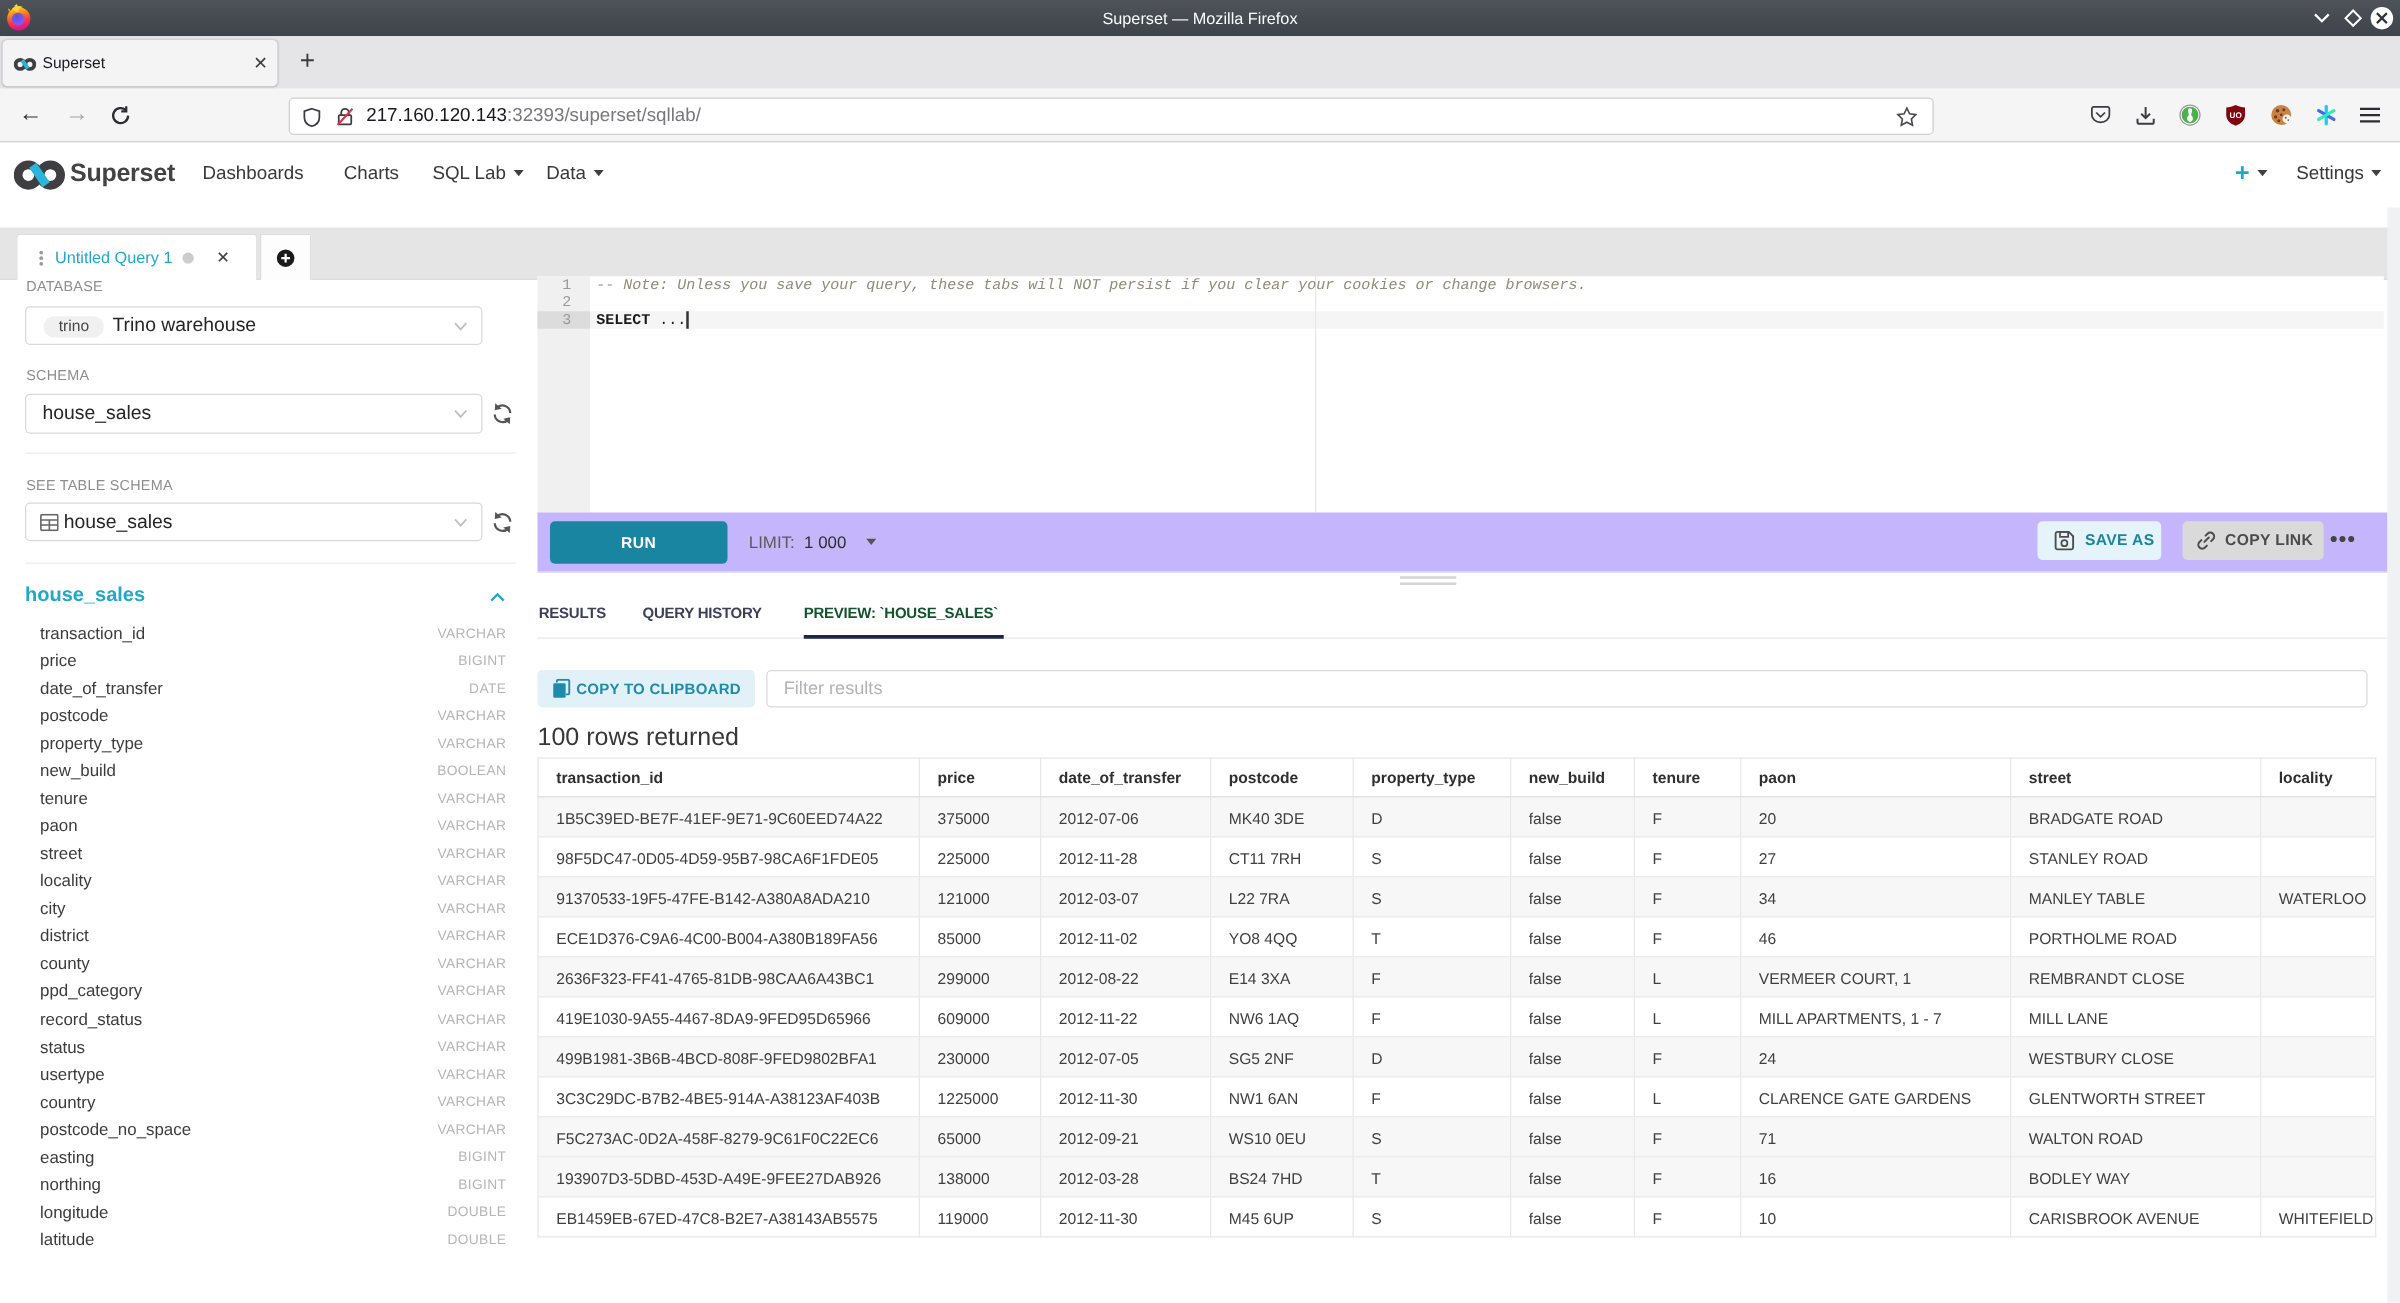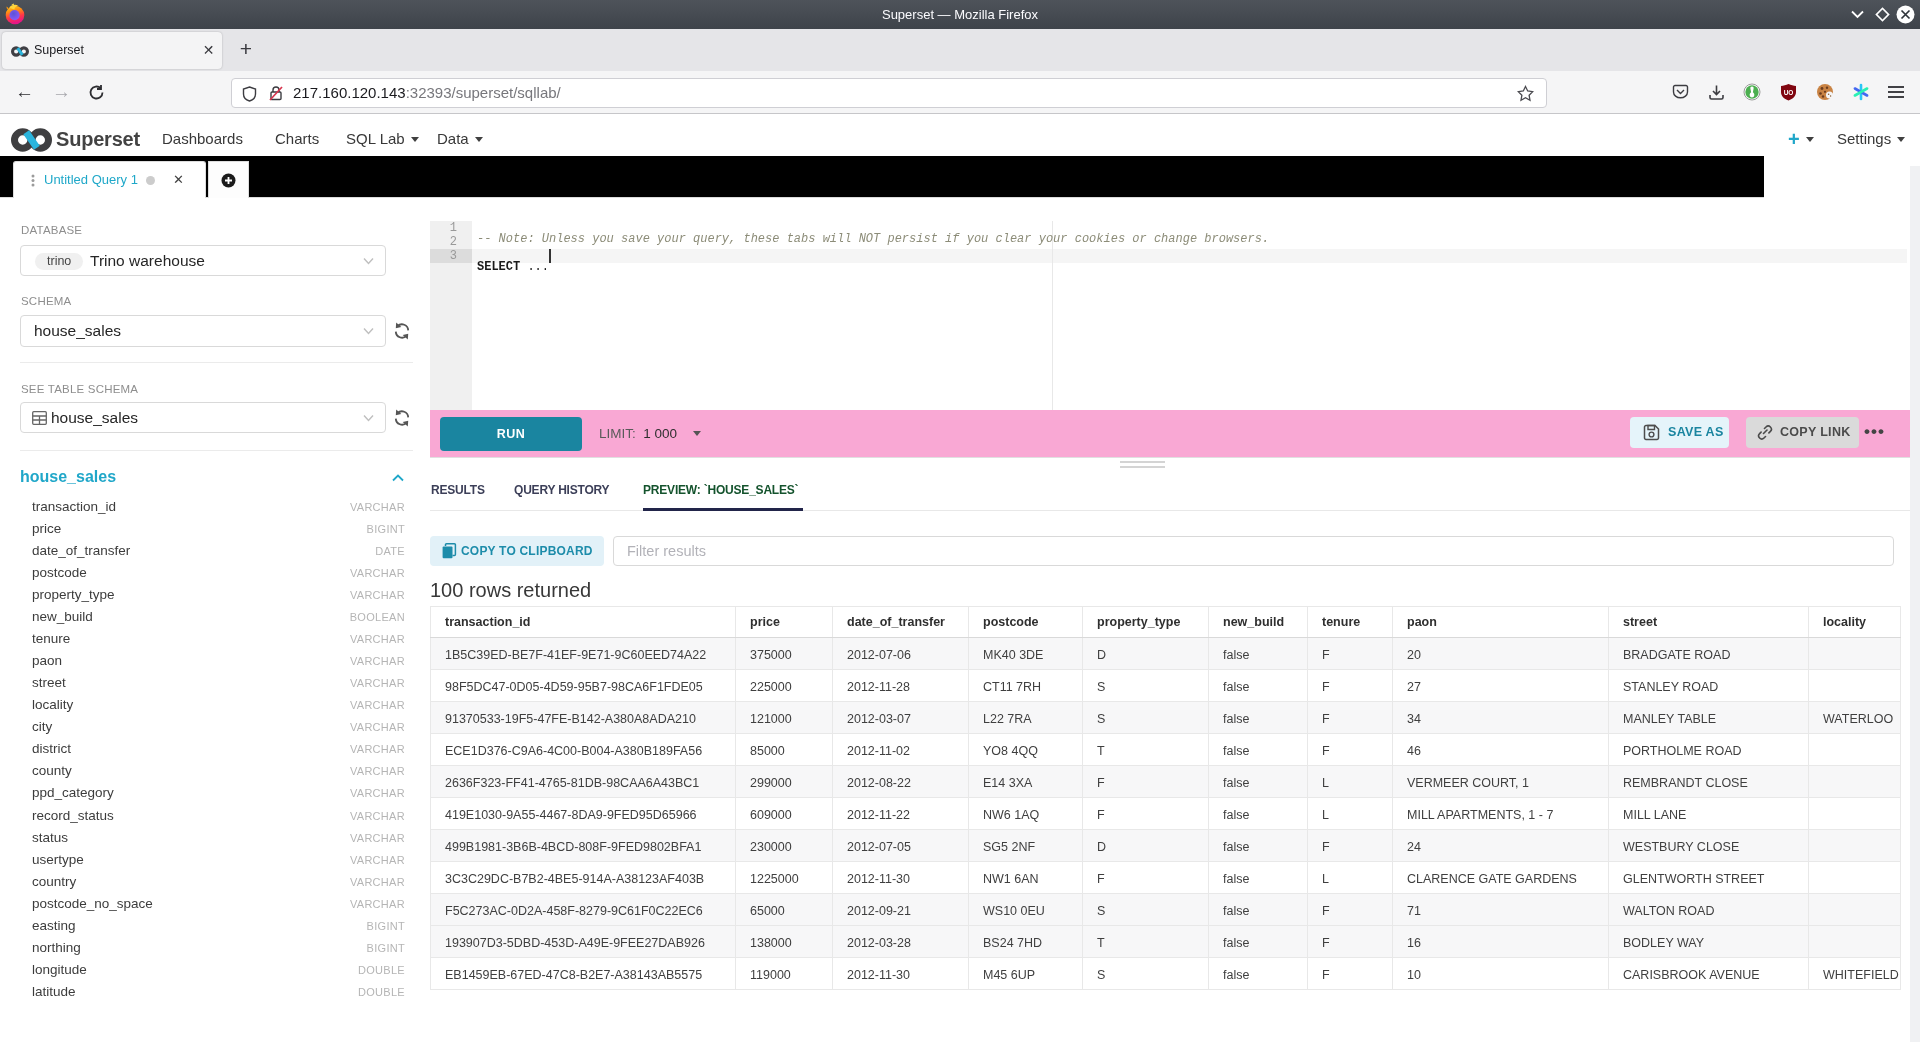--- a/index.html
+++ b/index.html
@@ -33,21 +33,21 @@
 .navarrow{position:absolute;top:0;height:43px;line-height:41px;font-size:19px;color:#2d2d31;}
 
 
 #navbar{position:absolute;left:0;top:114px;width:1920px;height:52px;background:#fff;}
 #navbar .brand{position:absolute;left:56px;top:0;height:52px;line-height:50px;font-size:20px;font-weight:700;color:#434343;letter-spacing:-.2px;}
 #navbar .mi{position:absolute;top:0;height:52px;line-height:50px;font-size:15px;color:#383838;}
 .caret{display:inline-block;width:0;height:0;border-left:4px solid transparent;border-right:4px solid transparent;
   border-top:5px solid #404040;vertical-align:2px;margin-left:6px;}
 
 
-#qtabs{position:absolute;left:0;top:156px;width:1764px;height:42px;background:#000000;border-bottom:1px solid #dcdcdc;}
+#qtabs{position:absolute;left:0;top:182px;width:1920px;height:42px;background:#e5e5e5;border-bottom:1px solid #dcdcdc;}
 #qtab1{position:absolute;left:13px;top:5px;width:193px;height:37px;background:#fff;border:1px solid #ddd;border-bottom:none;
   border-radius:3px 3px 0 0;}
 #qtab2{position:absolute;left:208px;top:5px;width:41px;height:37px;background:#fdfdfd;border:1px solid #ddd;border-bottom:none;}
 #qtab1 .nm{position:absolute;left:30px;top:0;height:36px;line-height:36px;font-size:13px;color:#1fa8c9;}
 #qtab1 .dot{position:absolute;left:132px;top:14px;width:9px;height:9px;border-radius:50%;background:#ccc;}
 #qtab1 .x{position:absolute;left:159px;top:0;height:36px;line-height:36px;font-size:13px;color:#404040;}
 
 
 .slabel{position:absolute;left:21px;font-size:11.5px;color:#8e8e8e;letter-spacing:.2px;}
 .sel{position:absolute;left:20px;width:366px;background:#fff;border:1px solid #d9d9d9;border-radius:4px;}
@@ -63,27 +63,27 @@
 
 
 #editor{position:absolute;left:430px;top:221px;width:1477px;height:189px;background:#fff;
   font-family:"Liberation Mono",monospace;font-size:12px;}
 #gutter{position:absolute;left:0;top:0;width:42px;height:189px;background:#f0f0f0;color:#999;
   text-align:right;line-height:14px;}
 #gutter div{height:14px;padding-right:15px;}
 #gutter .act{background:#dcdcdc;}
 #printmargin{position:absolute;left:622px;top:0;width:1px;height:189px;background:#e8e8e8;}
 #linehl{position:absolute;left:42px;top:28px;width:1435px;height:14px;background:#f5f5f5;}
-.eline{position:absolute;left:47px;height:14px;line-height:14px;white-space:pre;margin-top:11px;}
+.eline{position:absolute;left:47px;height:14px;line-height:14px;white-space:pre;}
 #ecomment{top:0;color:#8c8c78;font-style:italic;}
 #esel{top:28px;color:#1a1a1a;}
 #cursor{position:absolute;left:119px;top:28px;width:1.5px;height:14px;background:#333;}
 
 
-#edbar{position:absolute;left:430px;top:410px;width:1480px;height:48px;background:#f9a8d4;border-bottom:1px solid #e0e0e0;}
+#edbar{position:absolute;left:430px;top:410px;width:1480px;height:48px;background:#c4b5fd;border-bottom:1px solid #e0e0e0;}
 #runbtn{position:absolute;left:10px;top:7px;width:142px;height:34px;background:#1a85a0;border-radius:4px;
   color:#fff;font-size:12.5px;font-weight:700;letter-spacing:.4px;text-align:center;line-height:34px;}
 #limit{position:absolute;left:169px;top:7px;height:34px;line-height:34px;font-size:13.5px;color:#5a5a5a;}
 #limit b{color:#2f2f2f;font-weight:400;}
 #saveas{position:absolute;left:1200px;top:7px;width:99px;height:31px;background:#e5f4fa;border-radius:4px;}
 #saveas span{position:absolute;left:38px;top:0;height:31px;line-height:31px;font-size:12.5px;font-weight:700;color:#1a85a0;letter-spacing:.3px;}
 #copylink{position:absolute;left:1316px;top:7px;width:113px;height:31px;background:#dadada;border-radius:4px;}
 #copylink span{position:absolute;left:34px;top:0;height:31px;line-height:31px;font-size:12.5px;font-weight:700;color:#4b4b4b;letter-spacing:.3px;}
 #dots3{position:absolute;left:1434px;top:7px;height:31px;line-height:29px;font-size:17px;letter-spacing:1px;color:#444;font-weight:700;}
 #draghandle{position:absolute;left:1120px;top:461px;width:45px;height:7px;

